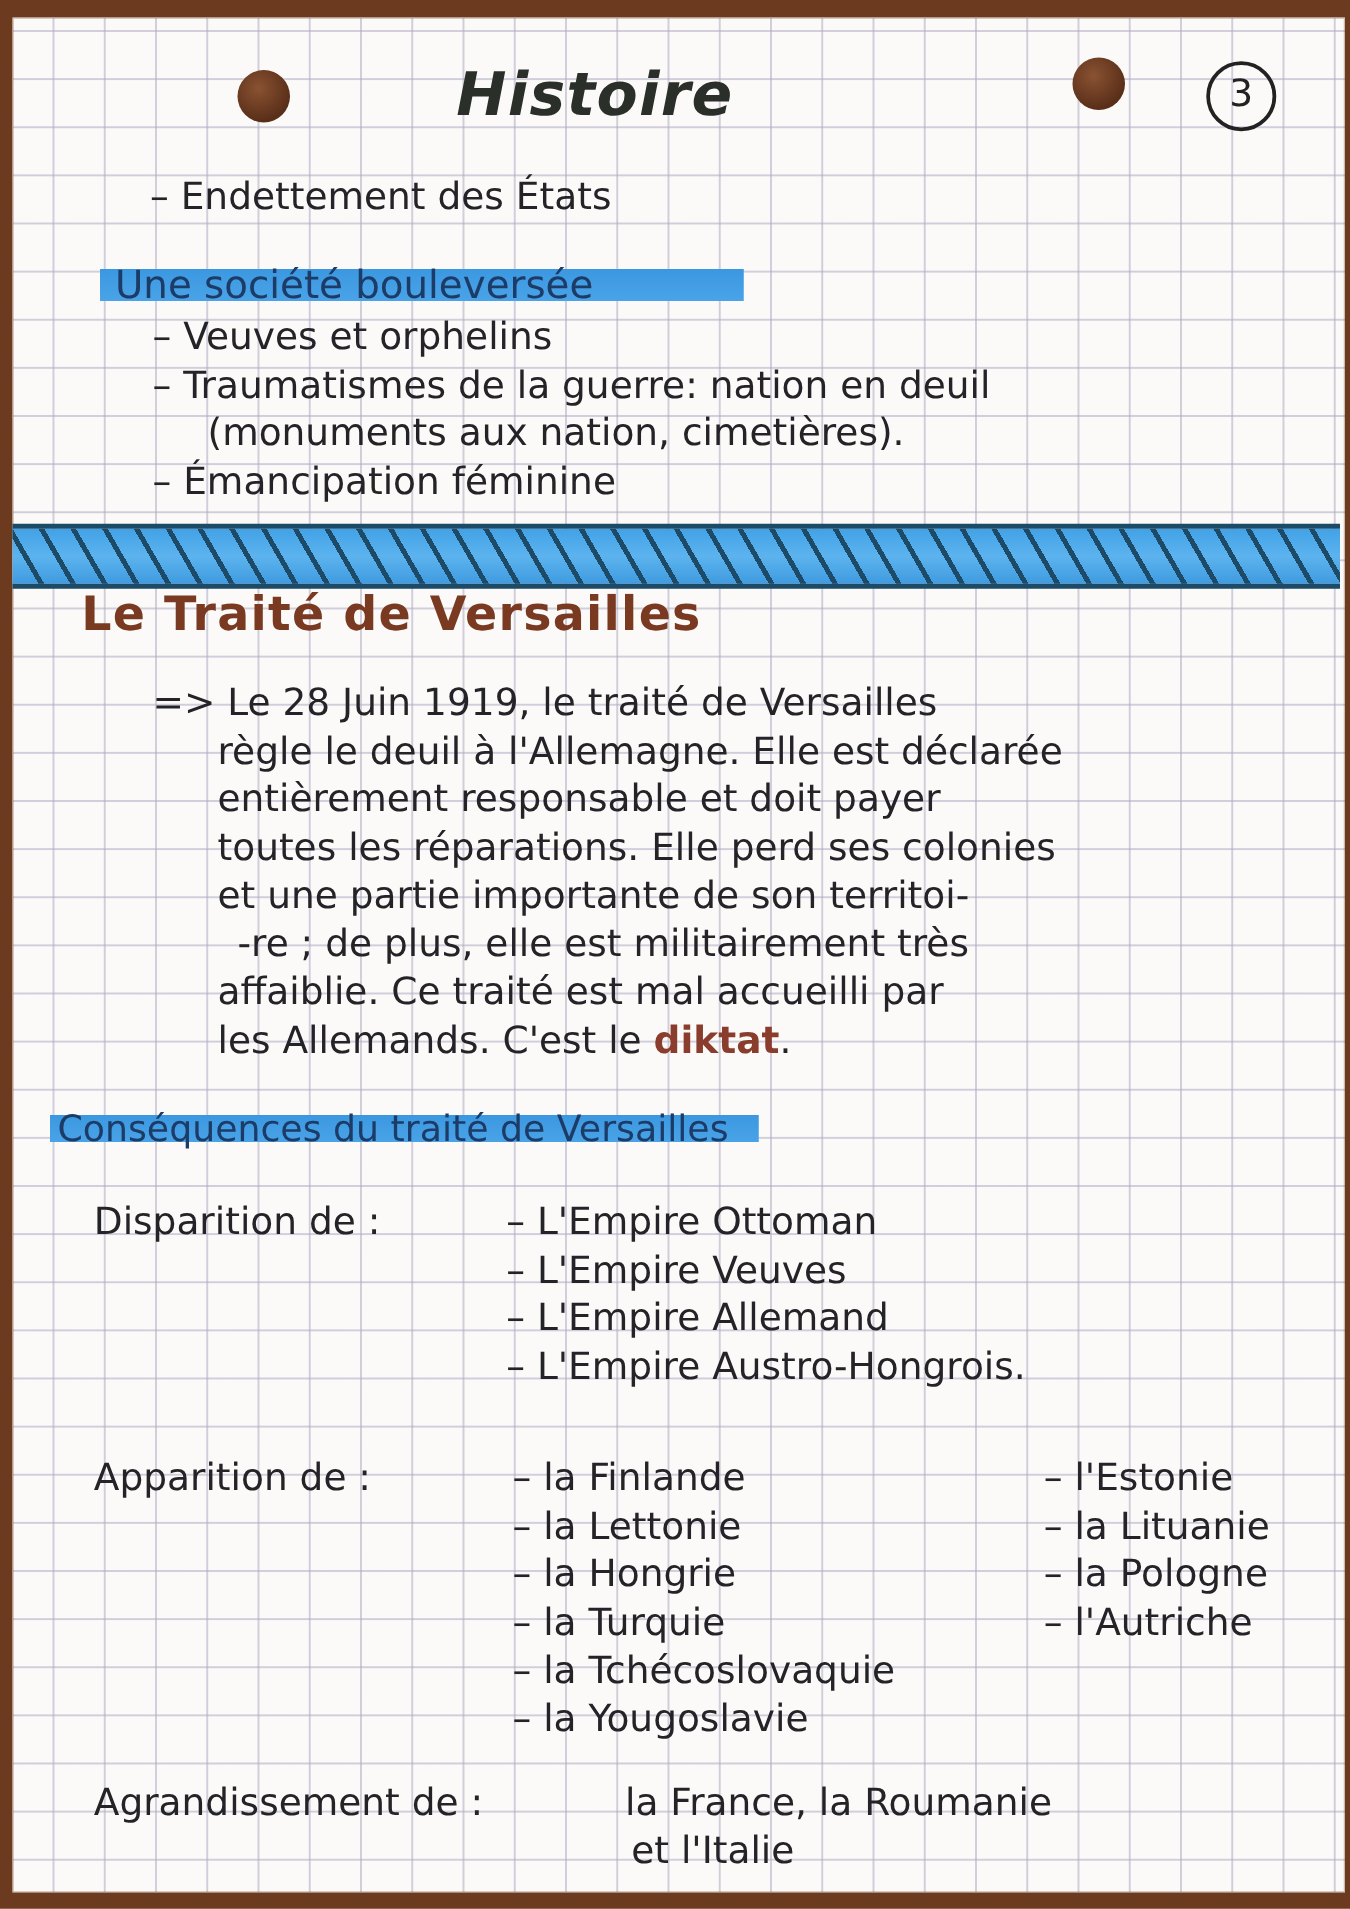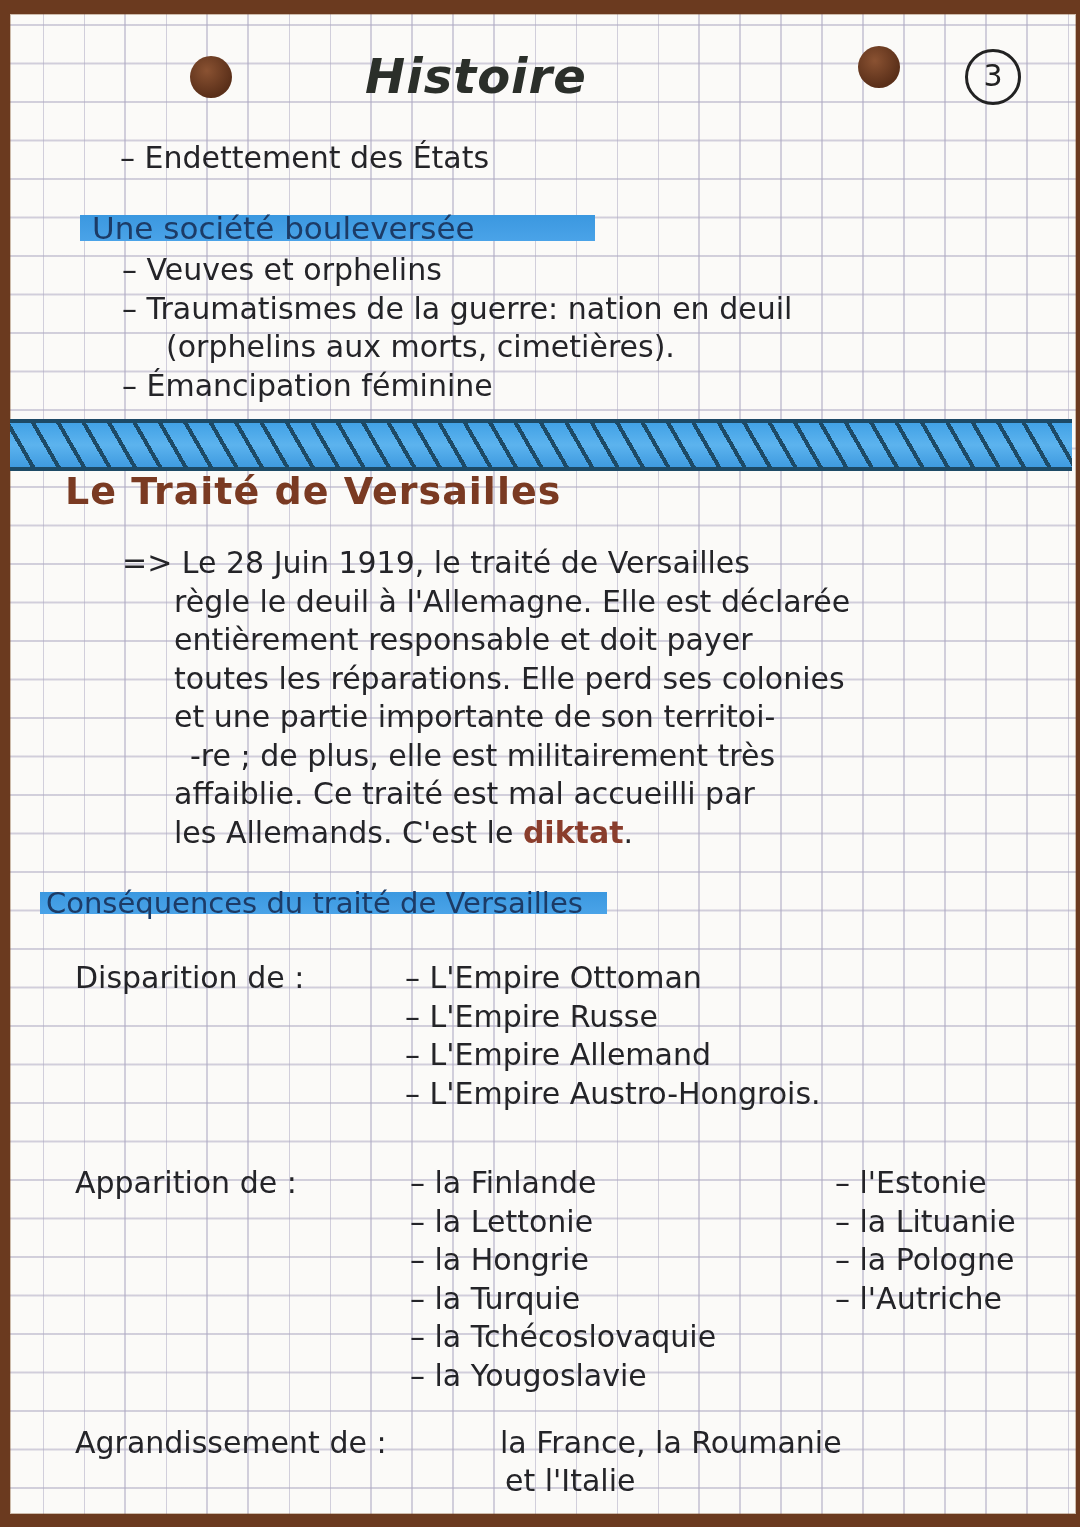--- a/index.html
+++ b/index.html
@@ -72,21 +72,21 @@
   <div class="page-num" style="left:955px; top:35px;">3</div>
 
   <div class="abs ink item" style="left:110px; top:125px;">– Endettement des États</div>
 
   <div class="abs" style="left:70px; top:196px;">
     <span class="hl">Une société bouleversée</span>
   </div>
   <div class="abs ink" style="left:112px; top:237px;">
     <div class="item">– Veuves et orphelins</div>
     <div class="item">– Traumatismes de la guerre: nation en deuil</div>
-    <div class="item" style="padding-left:44px;">(orphelins aux morts, cimetières).</div>
+    <div class="item" style="padding-left:44px;">(monuments aux nation, cimetières).</div>
     <div class="item">– Émancipation féminine</div>
   </div>
 
   <div class="divider" style="top:405px;"></div>
 
   <div class="abs heading-brown" style="left:55px; top:455px;">Le Traité de Versailles</div>
   <div class="abs ink body-text" style="left:112px; top:530px;">
     <div>=&gt; Le 28 Juin 1919, le traité de Versailles</div>
     <div style="padding-left:52px;">règle le deuil à l'Allemagne. Elle est déclarée</div>
     <div style="padding-left:52px;">entièrement responsable et doit payer</div>
@@ -99,21 +99,21 @@
     </div>
   </div>
 
   <div class="abs" style="left:30px; top:872px;">
     <span class="hl2">Conséquences du traité de Versailles</span>
   </div>
 
   <div class="abs ink item" style="left:65px; top:945px;">Disparition de :</div>
   <div class="col ink" style="left:395px; top:945px;">
     <div class="row">– L'Empire Ottoman</div>
-    <div class="row">– L'Empire Russe</div>
+    <div class="row">– L'Empire Veuves</div>
     <div class="row">– L'Empire Allemand</div>
     <div class="row">– L'Empire Austro-Hongrois.</div>
   </div>
 
   <div class="abs ink item" style="left:65px; top:1150px;">Apparition de :</div>
   <div class="col ink" style="left:400px; top:1150px;">
     <div class="row">– la Finlande</div>
     <div class="row">– la Lettonie</div>
     <div class="row">– la Hongrie</div>
     <div class="row">– la Turquie</div>

